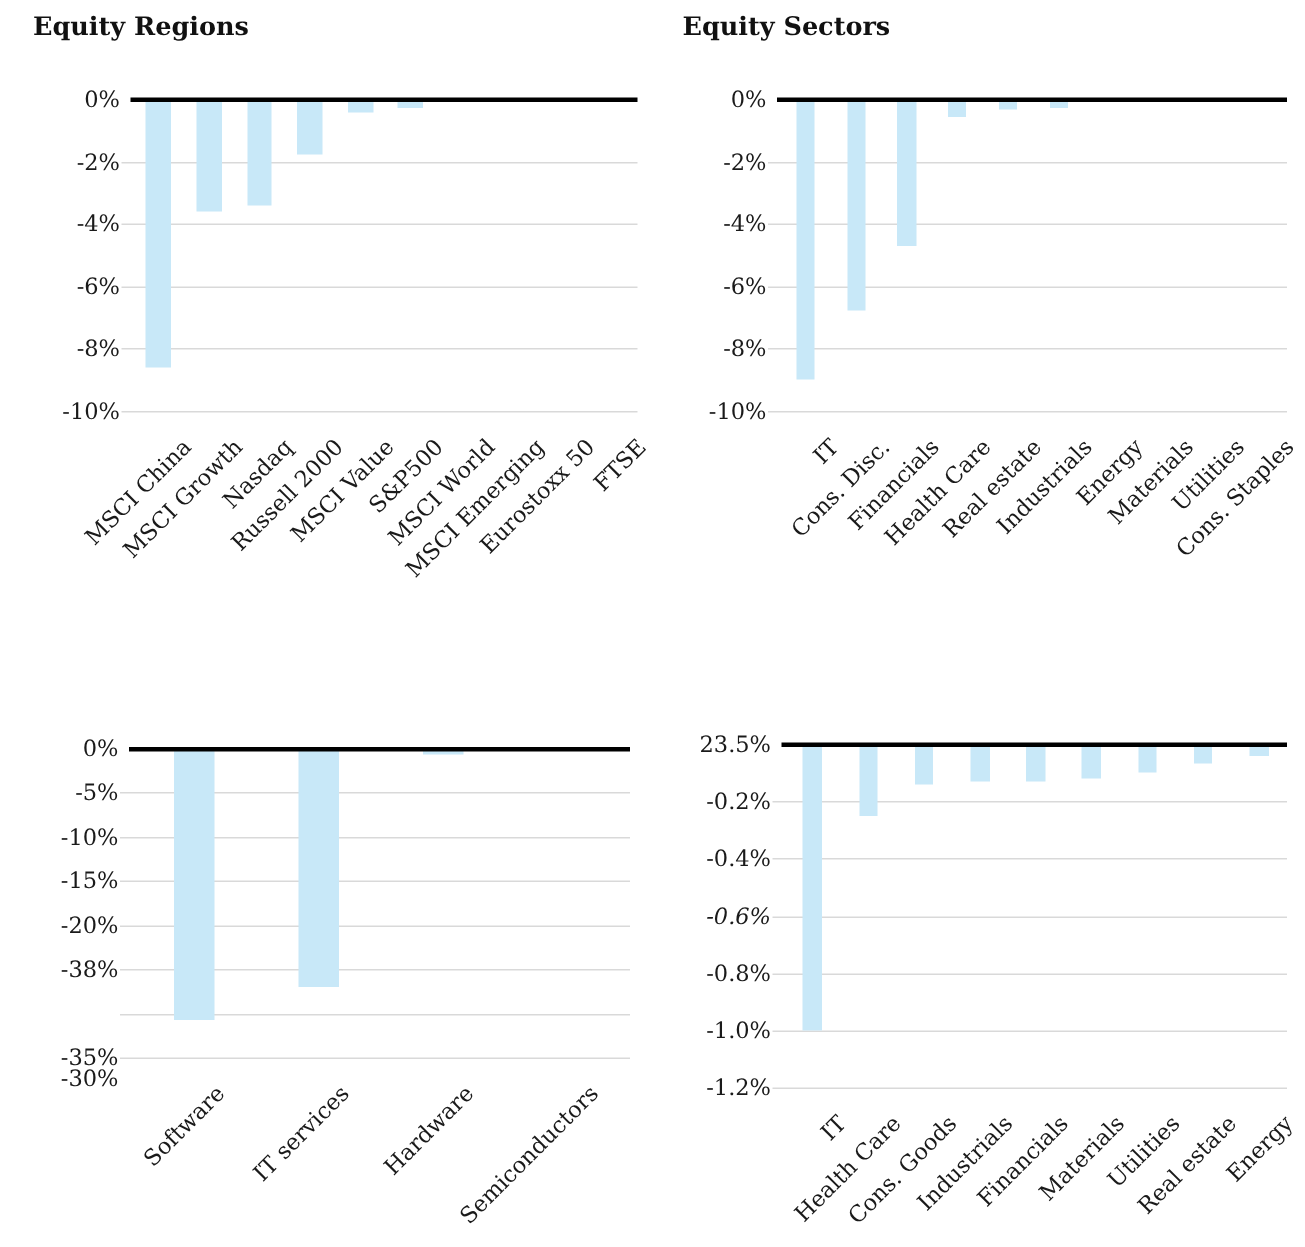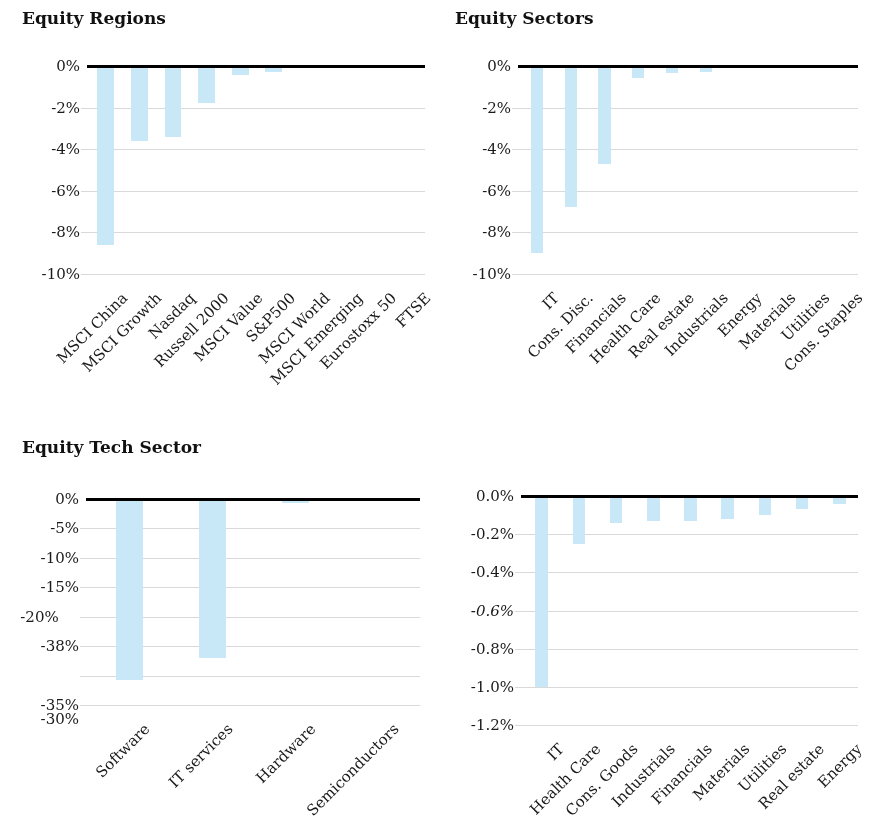--- a/index.html
+++ b/index.html
@@ -139,30 +139,29 @@
       </div>
       <div class="xtick-anchor" style="left: 165.3px; top: 289px;">
         <span class="xtick-label">Utilities</span>
       </div>
       <div class="xtick-anchor" style="left: 199.1px; top: 289px;">
         <span class="xtick-label">Cons. Staples</span>
       </div>
     </section>
 
   <section class="panel" id="panel-2">
-    <h2 class="chart-title">Equity Tech Sector</h2>
   <div class="ytick" style="width: 79px; top: 69px;">0%</div>
       <div class="gridline" style="left: 80px; width: 340px; top: 108.429px; background: rgb(217, 217, 217);"></div>
       <div class="ytick" style="width: 79px; top: 98.4286px;">-5%</div>
       <div class="gridline" style="left: 80px; width: 340px; top: 137.857px; background: rgb(217, 217, 217);"></div>
       <div class="ytick" style="width: 79px; top: 127.857px;">-10%</div>
       <div class="gridline" style="left: 80px; width: 340px; top: 167.286px; background: rgb(217, 217, 217);"></div>
       <div class="ytick" style="width: 79px; top: 157.286px;">-15%</div>
       <div class="gridline" style="left: 80px; width: 340px; top: 196.714px; background: rgb(217, 217, 217);"></div>
-      <div class="ytick" style="width: 79px; top: 186.714px; text-align: center;">-20%</div>
+      <div class="ytick" style="width: 79px; top: 186.714px;">-20%</div>
       <div class="gridline" style="left: 80px; width: 340px; top: 226.143px; background: rgb(217, 217, 217);"></div>
       <div class="ytick" style="width: 79px; top: 216.143px;">-38%</div>
       <div class="gridline" style="left: 80px; width: 340px; top: 255.571px; background: rgb(217, 217, 217);"></div>
       <div class="ytick" style="width: 79px; top: 245.571px; margin-top: 43px;">-30%</div>
       <div class="gridline" style="left: 80px; width: 340px; top: 285px; background: rgb(217, 217, 217);"></div>
       <div class="ytick" style="width: 79px; top: 275px;">-35%</div>
       <div class="bar" style="left: 115.805px; width: 27.39px; top: 79px; height: 180.691px; background: rgb(200, 232, 248);"></div>
       <div class="bar" style="left: 198.805px; width: 27.39px; top: 79px; height: 158.914px; background: rgb(200, 232, 248);"></div>
       <div class="bar" style="left: 281.805px; width: 27.39px; top: 79px; height: 3.53143px; background: rgb(200, 232, 248);"></div>
       <div class="bar" style="left: 364.805px; width: 27.39px; top: 79px; height: 0.588571px; background: rgb(200, 232, 248);"></div>
@@ -175,21 +174,21 @@
       </div>
       <div class="xtick-anchor" style="left: 86.5px; top: 300px;">
         <span class="xtick-label">Hardware</span>
       </div>
       <div class="xtick-anchor" style="left: 169.5px; top: 300px;">
         <span class="xtick-label">Semiconductors</span>
       </div>
     </section>
 
   <section class="panel" id="panel-3">
-  <div class="ytick" style="width: 79px; top: 66px;">0.0%</div>
+  <div class="ytick" style="width: 79px; top: 66px;">23.5%</div>
       <div class="gridline" style="left: 80px; width: 343px; top: 114.167px; background: rgb(217, 217, 217);"></div>
       <div class="ytick" style="width: 79px; top: 104.167px;">-0.2%</div>
       <div class="gridline" style="left: 80px; width: 343px; top: 152.333px; background: rgb(217, 217, 217);"></div>
       <div class="ytick" style="width: 79px; top: 142.333px;">-0.4%</div>
       <div class="gridline" style="left: 80px; width: 343px; top: 190.5px; background: rgb(217, 217, 217);"></div>
       <div class="ytick" style="width: 79px; top: 180.5px; font-style: italic;">-0.6%</div>
       <div class="gridline" style="left: 80px; width: 343px; top: 228.667px; background: rgb(217, 217, 217);"></div>
       <div class="ytick" style="width: 79px; top: 218.667px;">-0.8%</div>
       <div class="gridline" style="left: 80px; width: 343px; top: 266.833px; background: rgb(217, 217, 217);"></div>
       <div class="ytick" style="width: 79px; top: 256.833px;">-1.0%</div>

